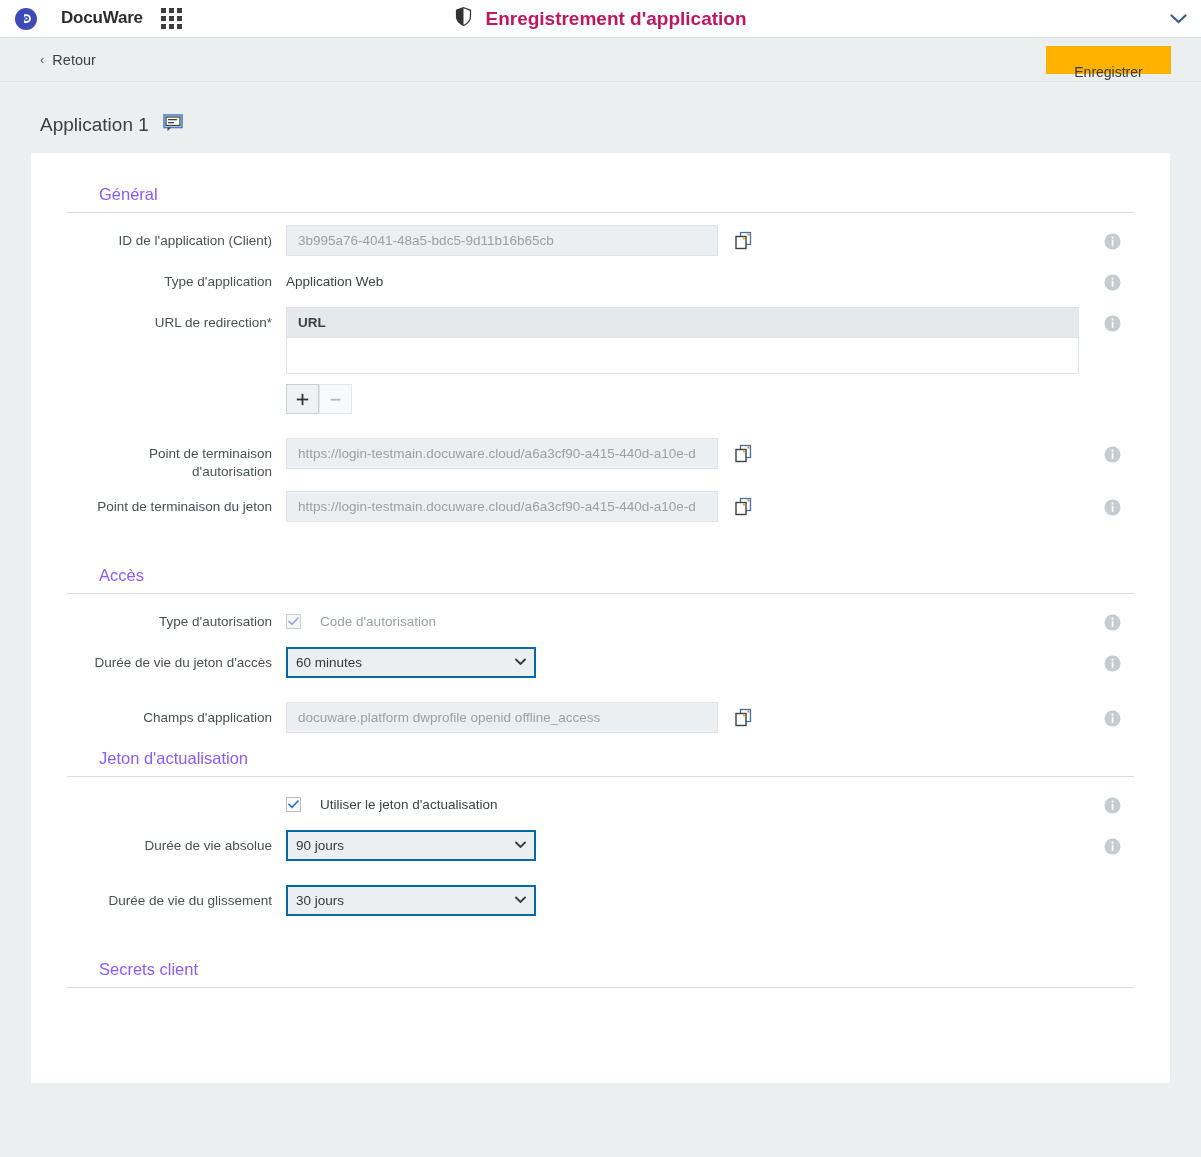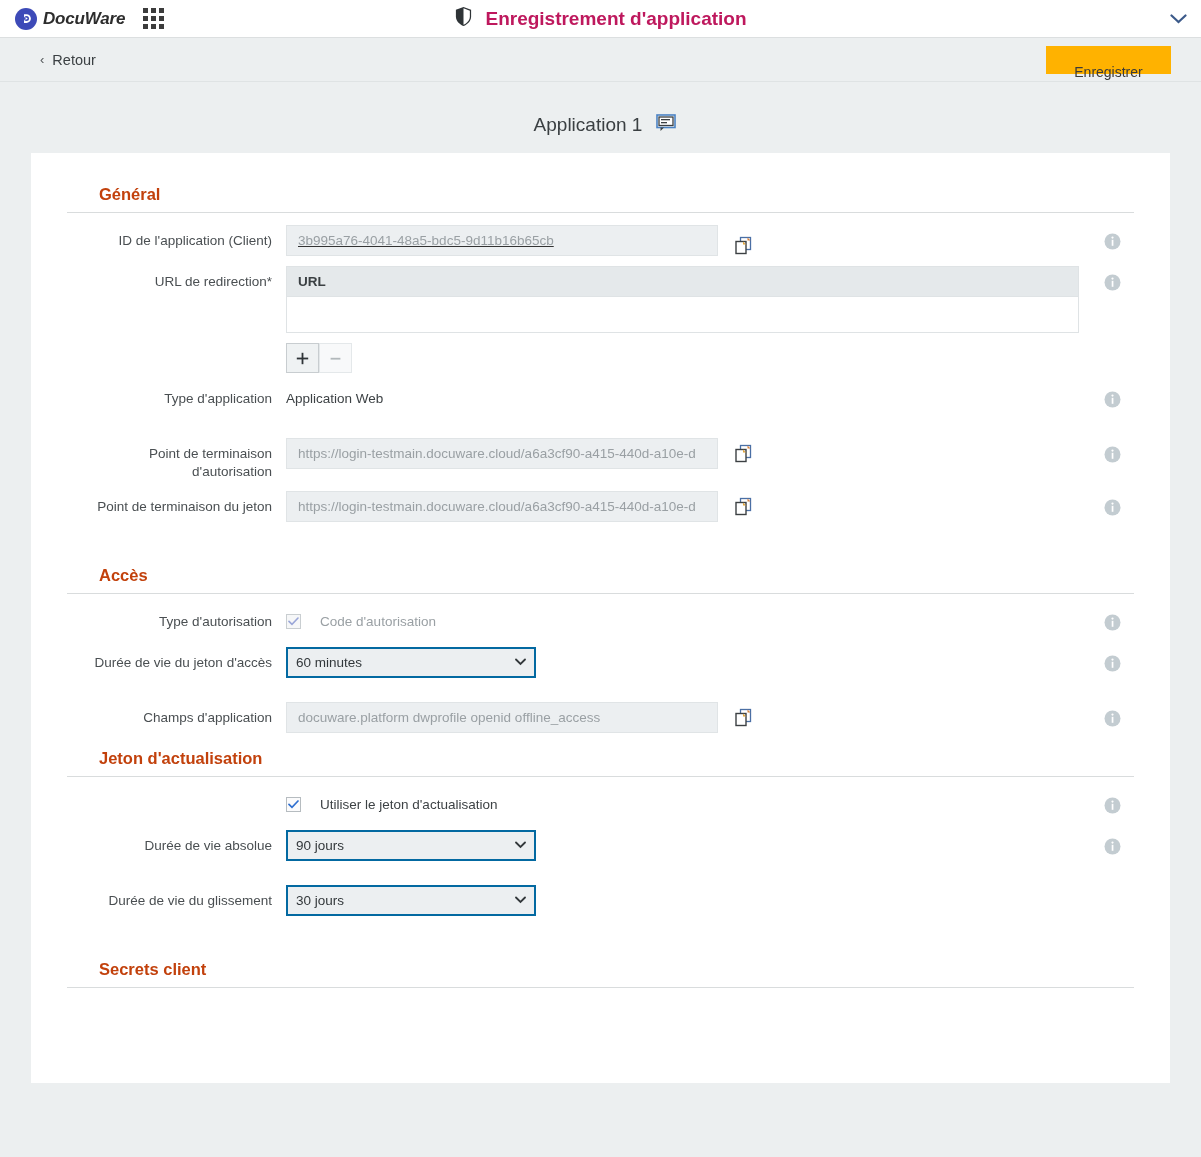--- a/index.html
+++ b/index.html
@@ -15,24 +15,23 @@
   
   .topbar {
     position: relative;
     height: 38px;
     background: #ffffff;
     border-bottom: 1px solid #dcdfe0;
     display: flex;
     align-items: center;
   }
   .brand {
-    display: flex; align-items: center;
-    gap: 6px;
+    display: flex; 
+    gap: 24px;
     margin-left: 15px;
-    font-style: italic;
   }
   .dw-logo {
     width: 22px; height: 22px; border-radius: 50%;
     background: #3d4ab8;
     display: flex; align-items: center; justify-content: center;
     flex: none;
   }
   .dw-logo svg { display: block; }
   .brand-name {
     font-size: 17px;
@@ -102,35 +101,34 @@
 
   
   .page {
     padding: 0 31px;
     background: #eceff0;
     height: calc(1157px - 38px - 45px);
   }
   .app-title {
     display: flex; align-items: center; gap: 14px;
     padding: 32px 0 17px 9px;
-    justify-content: center;
   }
   .app-title .name { font-size: 19px; color: #3a3f42; }
 
   .card {
     background: #ffffff;
     padding: 26px 36px 40px 36px;
     height: 930px;
   }
 
   
   .section-head {
     font-size: 16.5px;
-    font-weight: bold;
-    color: #c2410c;
+    font-weight: normal;
+    color: #8b5cf6;
     padding: 6px 0 8px 32px;
   }
   .section-rule {
     border-bottom: 1px solid #d9dcdd;
     margin-bottom: 12px;
   }
 
   
   .row {
     display: flex;
@@ -336,31 +334,45 @@
   </div>
 
   <div class="card">
 
     <div class="section-head">Général</div>
     <div class="section-rule"></div>
 
     <div class="row">
       <div class="lbl">ID de l'application (Client)</div>
       <div class="ctrl">
-        <div style="display:flex;align-items:flex-end;text-decoration:underline;">
+        <div style="display:flex;align-items:flex-start;">
           <div class="txtbox w-clientid">3b995a76-4041-48a5-bdc5-9d11b16b65cb</div>
           <span class="copy-btn">
             <svg width="19" height="20" viewBox="0 0 19 20">
               <rect x="6.5" y="1.5" width="10" height="12" fill="#ffffff" stroke="#4a6fa5" stroke-width="1.3"></rect>
               <path d="M13.5 1.5 l3 3 h-3 z" fill="#d8823c"></path>
               <rect x="2" y="5.5" width="10" height="12" fill="#ffffff" stroke="#3c4043" stroke-width="1.4"></rect>
               <path d="M9 5.5 l3 3 h-3 z" fill="#e0a33c"></path>
             </svg>
           </span>
         </div>
+      </div>
+      <span class="info-ico">
+        <svg width="17" height="17" viewBox="0 0 17 17">
+            <circle cx="8.5" cy="8.5" r="8" fill="#c3ccd1"></circle>
+            <rect x="7.7" y="6.8" width="1.7" height="6" fill="#ffffff"></rect>
+            <circle cx="8.5" cy="4.6" r="1.1" fill="#ffffff"></circle>
+          </svg>
+      </span>
+    </div>
+
+    <div class="row">
+      <div class="lbl">Type d'application</div>
+      <div class="ctrl">
+        <div class="plain-val">Application Web</div>
       </div>
       <span class="info-ico">
         <svg width="17" height="17" viewBox="0 0 17 17">
             <circle cx="8.5" cy="8.5" r="8" fill="#c3ccd1"></circle>
             <rect x="7.7" y="6.8" width="1.7" height="6" fill="#ffffff"></rect>
             <circle cx="8.5" cy="4.6" r="1.1" fill="#ffffff"></circle>
           </svg>
       </span>
     </div>
 
@@ -387,34 +399,20 @@
       </div>
       <span class="info-ico">
         <svg width="17" height="17" viewBox="0 0 17 17">
             <circle cx="8.5" cy="8.5" r="8" fill="#c3ccd1"></circle>
             <rect x="7.7" y="6.8" width="1.7" height="6" fill="#ffffff"></rect>
             <circle cx="8.5" cy="4.6" r="1.1" fill="#ffffff"></circle>
           </svg>
       </span>
     </div>
 
-    <div class="row">
-      <div class="lbl">Type d'application</div>
-      <div class="ctrl">
-        <div class="plain-val">Application Web</div>
-      </div>
-      <span class="info-ico">
-        <svg width="17" height="17" viewBox="0 0 17 17">
-            <circle cx="8.5" cy="8.5" r="8" fill="#c3ccd1"></circle>
-            <rect x="7.7" y="6.8" width="1.7" height="6" fill="#ffffff"></rect>
-            <circle cx="8.5" cy="4.6" r="1.1" fill="#ffffff"></circle>
-          </svg>
-      </span>
-    </div>
-
     <div class="gap-sm"></div>
 
     <div class="row">
       <div class="lbl">Point de terminaison d'autorisation</div>
       <div class="ctrl">
         <div style="display:flex;align-items:flex-start;">
           <div class="txtbox w-endpoint">https://login-testmain.docuware.cloud/a6a3cf90-a415-440d-a10e-d</div>
           <span class="copy-btn">
             <svg width="19" height="20" viewBox="0 0 19 20">
               <rect x="6.5" y="1.5" width="10" height="12" fill="#ffffff" stroke="#4a6fa5" stroke-width="1.3"></rect>

